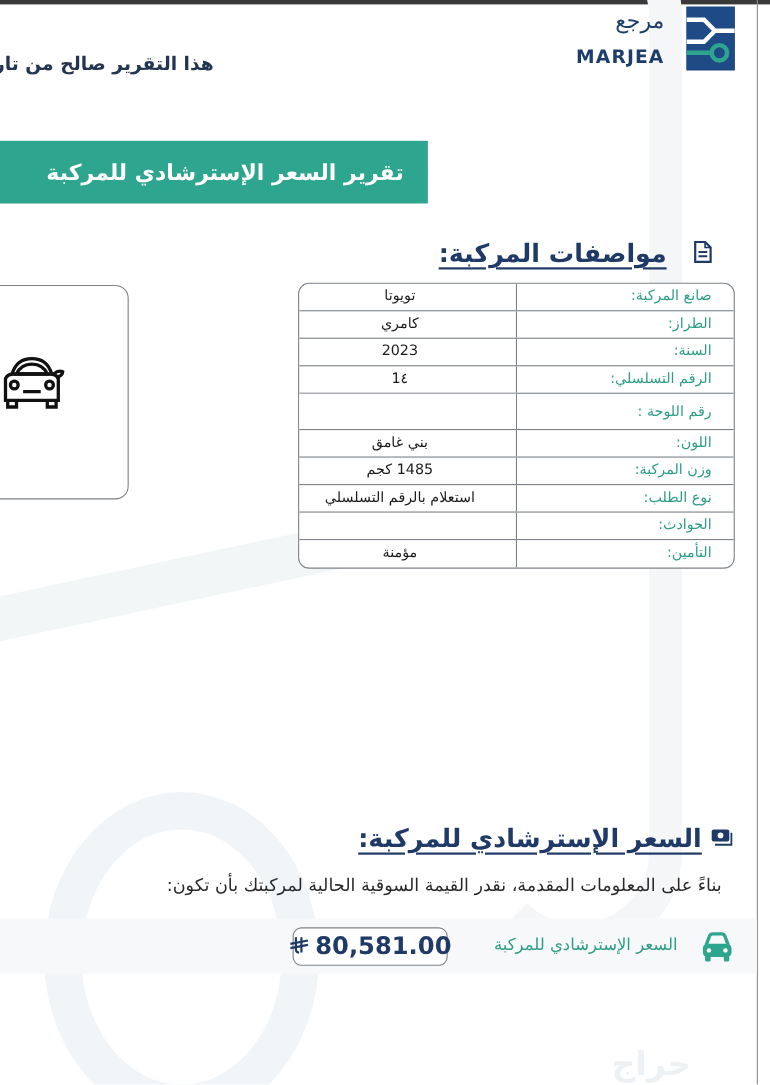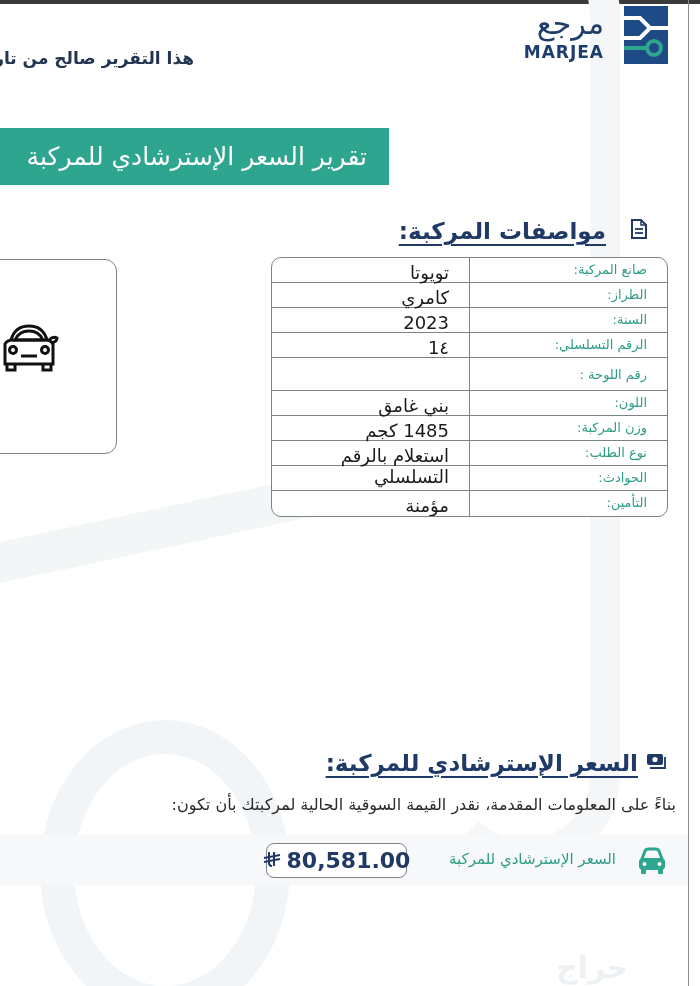--- a/index.html
+++ b/index.html
@@ -11,45 +11,45 @@
 
   
   .wm-ring { position: absolute; border-radius: 50%; border: 34px solid #f2f5f7; }
   .wm1 { left: 40px; top: 720px; width: 250px; height: 300px; }
   .wm2 { left: 430px; top: -80px; width: 190px; height: 950px; border-radius: 95px; border-color: #f4f6f8; border-width: 30px; border-left-color: transparent; }
   .wm-band { position: absolute; left: 0; top: 835px; width: 688px; height: 50px; background: #f6f8f9; }
   .wm-diag { position: absolute; left: -40px; top: 500px; width: 480px; height: 40px; background: #f3f6f7; transform: rotate(-12deg); }
 
   
   .logo { position: absolute; left: 512px; top: 6px; width: 156px; height: 60px; }
-  .logo-ar { position: absolute; right: 64px; top: 0px; font-size: 30px; color: #1d3e6c; direction: rtl; font-weight: normal; letter-spacing: 1px; }
+  .logo-ar { position: absolute; right: 64px; top: 0px; font-size: 20px; color: #1d3e6c; direction: rtl; font-weight: normal; letter-spacing: 1px; }
   .logo-en { position: absolute; right: 64px; top: 36px; font-size: 17px; font-weight: bold; color: #1d3e6c; letter-spacing: 1px; font-family: "DejaVu Sans", sans-serif; }
   .logo-mark { position: absolute; left: 112px; top: 0px; width: 44px; height: 58px; background: #1e4a86; }
 
   .valid-text { position: absolute; left: -2px; top: 48px; font-size: 17px; font-weight: bold; color: #243552; direction: rtl; white-space: nowrap; width: 196px; overflow: hidden; text-align: left; }
 
   .title-banner { position: absolute; left: 0; top: 128px; width: 389px; height: 57px; background: #2ea58e; display: flex; align-items: center; justify-content: flex-end; padding-right: 22px; }
-  .title-banner span { color: #ffffff; font-size: 25px; direction: rtl; white-space: nowrap; }
+  .title-banner span { color: #ffffff; font-size: 20px; direction: rtl; white-space: nowrap; font-weight: bold; }
 
   .section-heading { position: absolute; display: flex; align-items: center; gap: 8px; direction: rtl; }
   .section-heading .txt { font-size: 23px; font-weight: bold; color: #1f3a66; text-decoration: underline; text-decoration-thickness: 2px; text-underline-offset: 5px; white-space: nowrap; }
   .sh-specs { right: 52px; top: 218px; gap: 24px; }
   .sh-price { right: 34px; top: 750px; }
 
   .car-box { position: absolute; left: -12px; top: 259px; width: 129px; height: 195px; border: 1.5px solid #7c8288; border-radius: 12px; background: #ffffff; }
   .car-box svg { position: absolute; left: 8px; top: 58px; }
 
   .spec-table { position: absolute; left: 271px; top: 257px; width: 397px; border: 1.5px solid #7c8288; border-radius: 10px; overflow: hidden; background: #ffffff; direction: rtl; }
   .spec-row { display: flex; border-bottom: 1.5px solid #7c8288; }
   .spec-row:last-child { border-bottom: none; }
   .spec-label { width: 198px; border-left: 1.5px solid #7c8288; color: #2e9d86; font-size: 13px; padding: 4px 20px 0 20px; text-align: right; }
-  .spec-value { flex: 1; color: #1b1b1b; font-size: 18px; padding: 4px 20px 0 6px; text-align: right; }
+  .spec-value { flex: 1; color: #1b1b1b; font-size: 13px; padding: 4px 20px 0 6px; text-align: center; }
   .redact { background: #ffffff; }
 
-  .desc { position: absolute; right: 24px; top: 795px; font-size: 16px; color: #2a2a2a; direction: rtl; white-space: nowrap; }
+  .desc { position: absolute; right: 44px; top: 795px; font-size: 16px; color: #2a2a2a; direction: rtl; white-space: nowrap; }
 
   .price-row { position: absolute; left: 266px; top: 843px; width: 406px; height: 36px; direction: rtl; }
   .price-icon { position: absolute; right: 4px; top: 2px; }
   .price-label { position: absolute; right: 56px; top: 7px; font-size: 15px; color: #2e9d86; white-space: nowrap; }
   .price-box { position: absolute; left: 0; top: 0; width: 141px; height: 35px; border: 1.5px solid #7c8288; border-radius: 8px; display: flex; align-items: center; justify-content: center; gap: 6px; direction: ltr; background: #ffffff; }
   .price-box .amt { font-size: 22px; color: #1f3a66; font-weight: bold; }
   .price-box .cur { font-size: 15px; color: #1f3a66; font-weight: bold; }
 
   .haraj-wm { position: absolute; left: 556px; top: 950px; font-size: 30px; color: #eef1f3; font-weight: bold; direction: rtl; letter-spacing: 2px; }
 </style>

